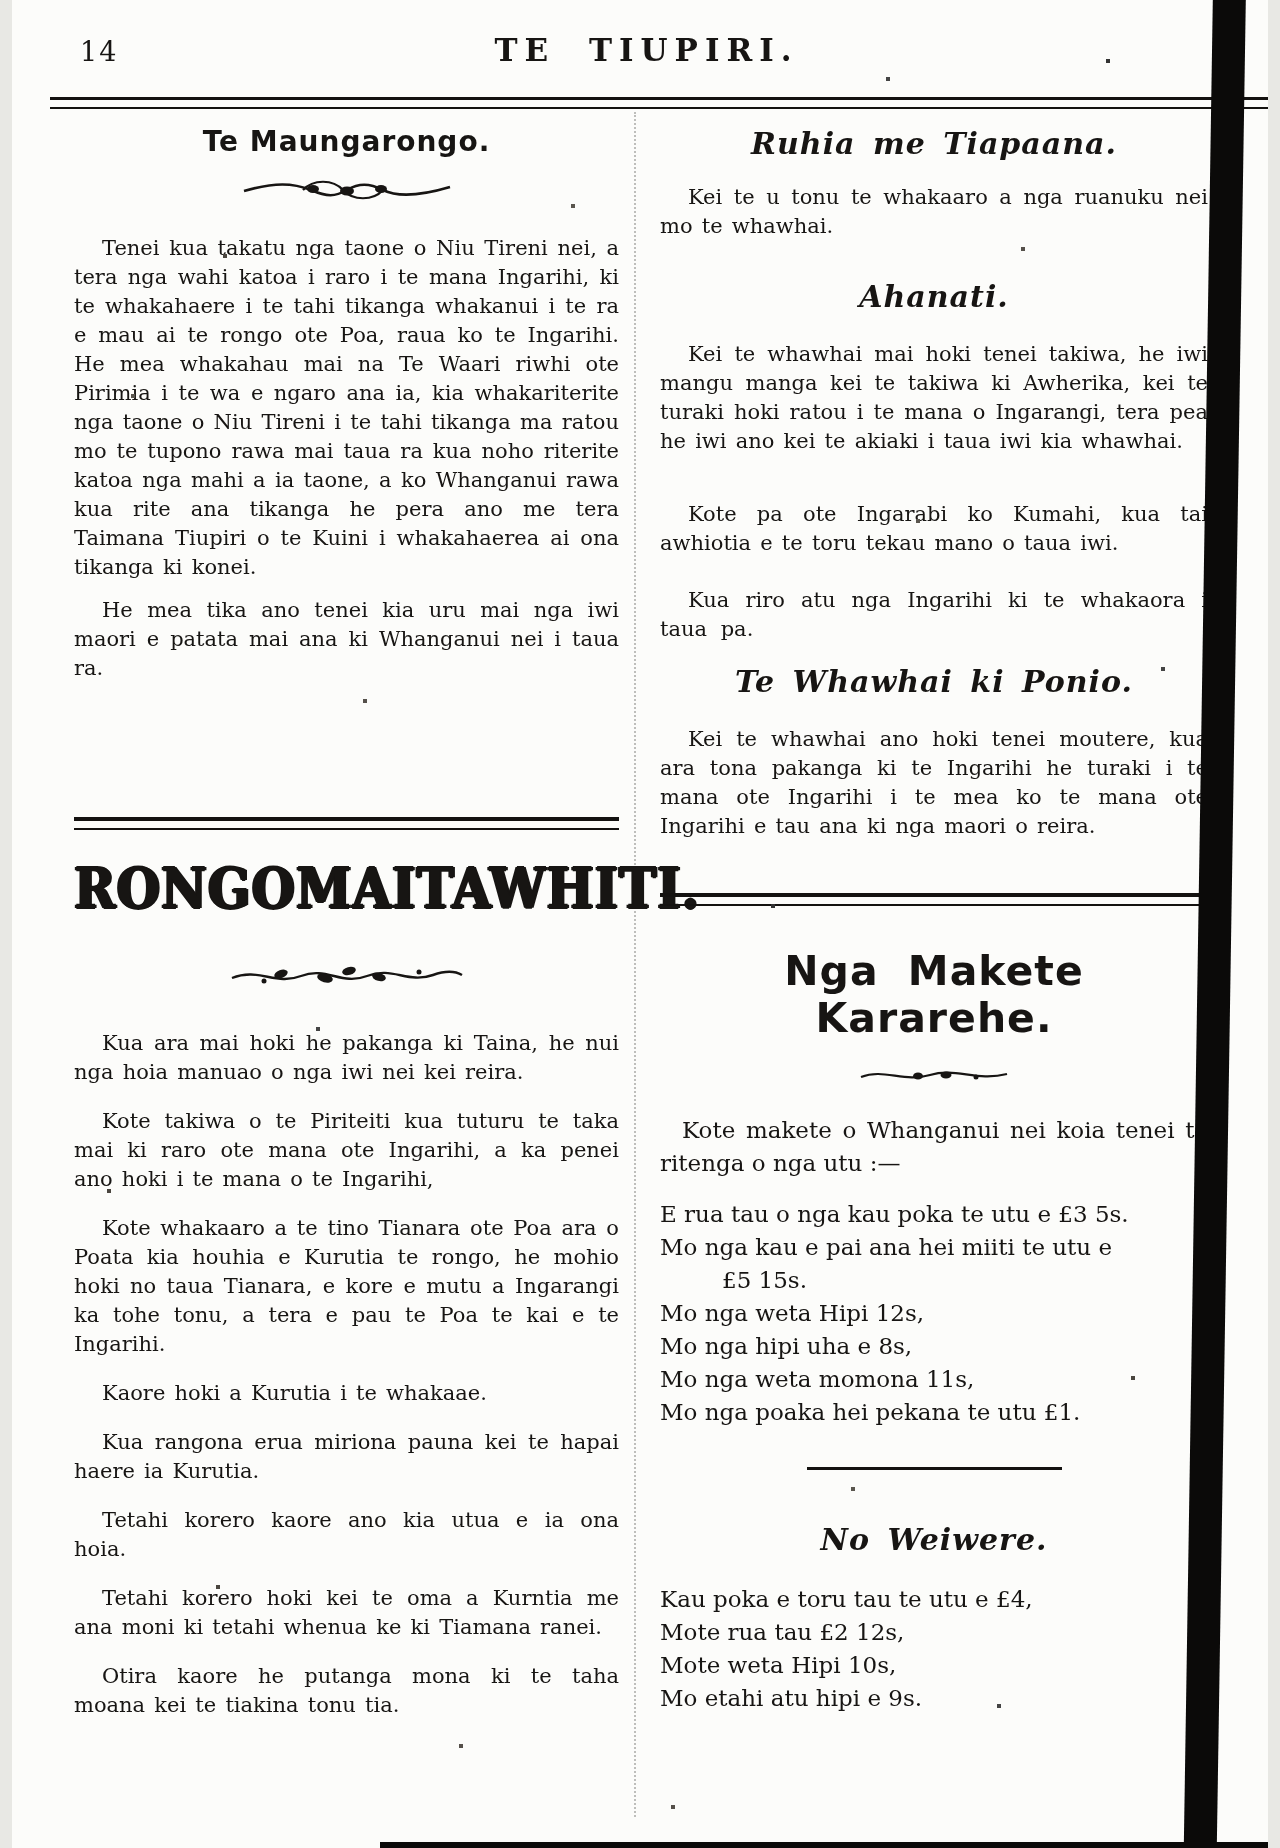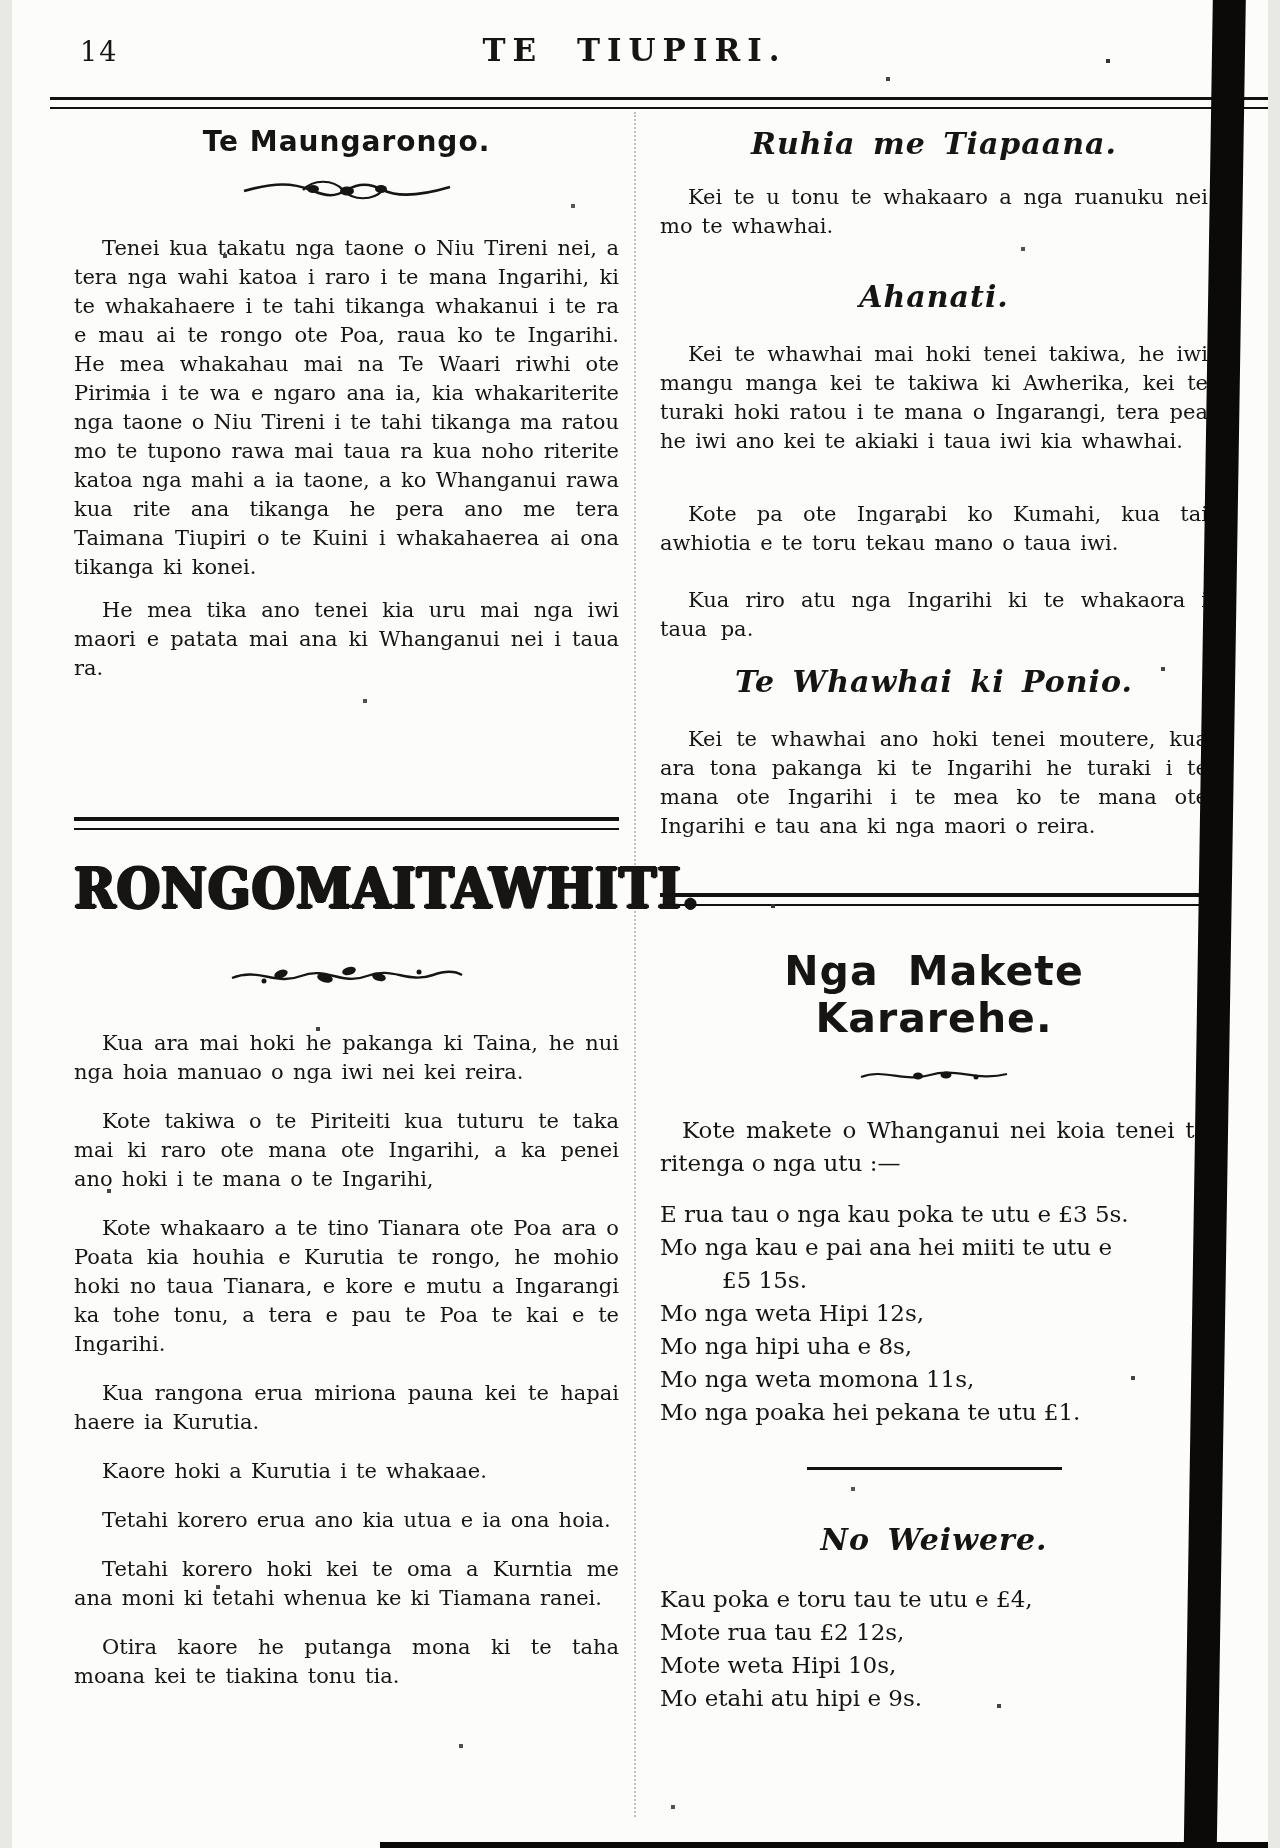--- a/index.html
+++ b/index.html
@@ -11,21 +11,21 @@
     overflow:hidden;
     font-family:"DejaVu Serif", serif;
     color:#171513;
   }
   
   .page-number{
     position:absolute;left:68px;top:36px;
     font-size:27px;letter-spacing:2px;
   }
   .masthead{
-    position:absolute;left:0;top:32px;width:1245px;
+    position:absolute;left:12px;top:32px;width:1245px;
     text-align:center;
     font-size:31px;font-weight:bold;
     letter-spacing:7px;word-spacing:16px;
   }
   .header-rule{
     position:absolute;left:38px;top:97px;width:1242px;height:7px;
     border-top:3px solid #141210;
     border-bottom:2px solid #141210;
   }
   
@@ -156,23 +156,23 @@
         <ellipse cx="120" cy="12" rx="7" ry="4" fill="#171513" transform="rotate(-15 120 12)"></ellipse>
         <ellipse cx="150" cy="18" rx="7" ry="4" fill="#171513" transform="rotate(15 150 18)"></ellipse>
         <circle cx="35" cy="22" r="2.5" fill="#171513"></circle>
         <circle cx="190" cy="13" r="2.5" fill="#171513"></circle>
       </svg>
     </span>
 
     <p class="body-p" style="margin-top:40px;">Kua ara mai hoki he pakanga ki Taina, he nui nga hoia manuao o nga iwi nei kei reira.</p>
     <p class="body-p" style="margin-top:20px;">Kote takiwa o te Piriteiti kua tuturu te taka mai ki raro ote mana ote Ingarihi, a ka penei ano hoki i te mana o te Ingarihi,</p>
     <p class="body-p" style="margin-top:20px;">Kote whakaaro a te tino Tianara ote Poa ara o Poata kia houhia e Kurutia te rongo, he mohio hoki no taua Tianara, e kore e mutu a Ingarangi ka tohe tonu, a tera e pau te Poa te kai e te Ingarihi.</p>
+    <p class="body-p" style="margin-top:20px;">Kaore hoki a Kurutia i te whakaae.</p>
     <p class="body-p" style="margin-top:20px;">Kua rangona erua miriona pauna kei te hapai haere ia Kurutia.</p>
-    <p class="body-p" style="margin-top:20px;">Kaore hoki a Kurutia i te whakaae.</p>
-    <p class="body-p" style="margin-top:20px;">Tetahi korero erua ano kia utua e ia ona hoia.</p>
+    <p class="body-p" style="margin-top:20px;">Tetahi korero kaore ano kia utua e ia ona hoia.</p>
     <p class="body-p" style="margin-top:20px;">Tetahi korero hoki kei te oma a Kurntia me ana moni ki tetahi whenua ke ki Tiamana ranei.</p>
     <p class="body-p" style="margin-top:20px;">Otira kaore he putanga mona ki te taha moana kei te tiakina tonu tia.</p>
   </div>
 
   <div class="col col-right">
 
     <h2 class="script-head" style="margin-top:6px;">Ruhia me Tiapaana.</h2>
     <p class="body-p" style="margin-top:20px;">Kei te u tonu te whakaaro a nga ruanuku nei mo te whawhai.</p>
 
     <h2 class="script-head" style="margin-top:36px;">Ahanati.</h2>

